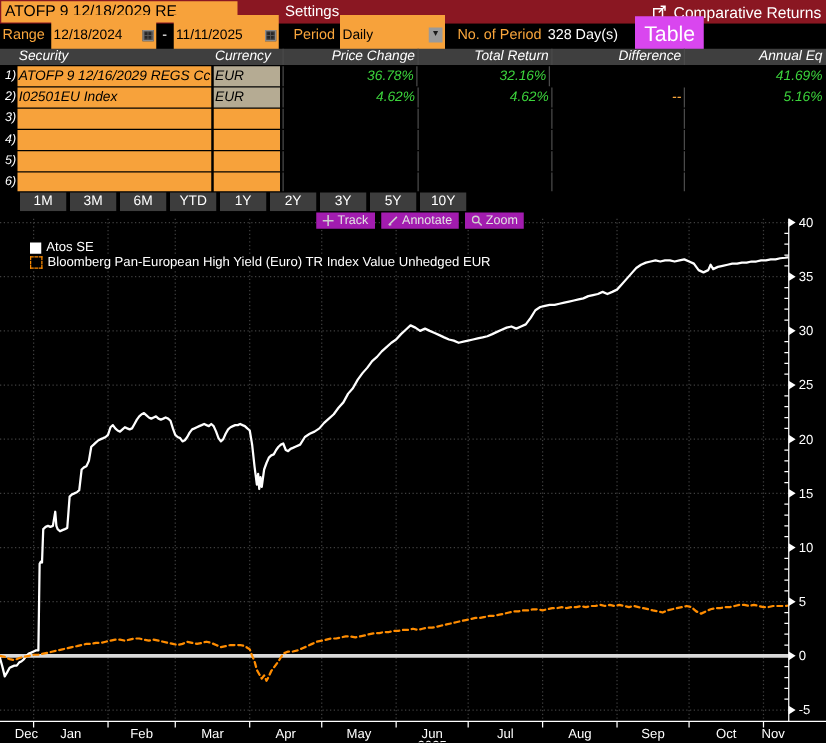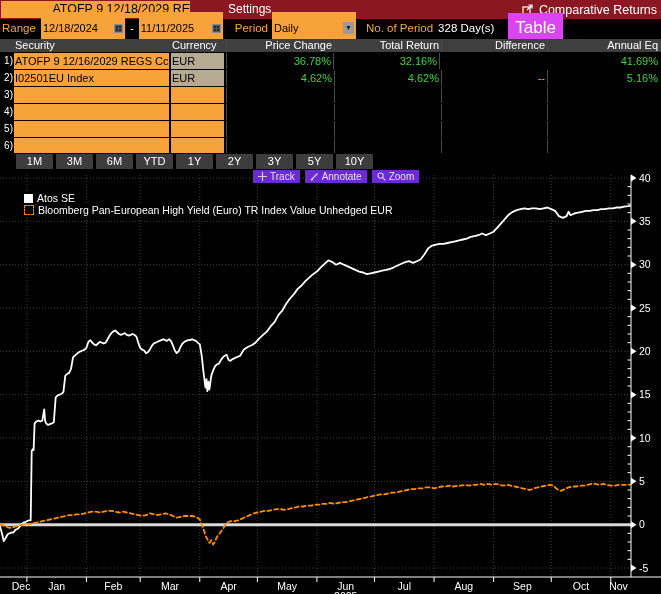--- a/index.html
+++ b/index.html
@@ -1,20 +1,20 @@
 <!DOCTYPE html>
 <html><head>
 <meta charset="utf-8">
 <style>
   html,body{margin:0;padding:0;background:#000;width:661px;height:594px;overflow:hidden;
     font-family:"Liberation Sans",sans-serif;-webkit-font-smoothing:none;}
   #screen{position:relative;width:661px;height:594px;background:#000;}
 
   
-  #titlebar{position:absolute;top:0;left:0;width:661px;height:19px;background:#8A1722;text-align:right;}
+  #titlebar{position:absolute;top:0;left:0;width:661px;height:19px;background:#8A1722;}
   #sec-tab{position:absolute;top:1px;left:1px;width:189px;height:17px;background:#F7A23B;
     color:#000;font-size:12.5px;line-height:17px;padding-left:3px;box-sizing:border-box;
     white-space:nowrap;overflow:hidden;}
   #settings{position:absolute;top:0;left:228px;height:19px;line-height:19px;color:#fff;font-size:12px;}
   #tb-right{position:absolute;top:0;right:4px;height:19px;display:flex;align-items:center;color:#fff;font-size:12.5px;}
   #tb-right svg{margin-right:6px;}
 
   
   #controls{position:absolute;top:19px;left:0;width:661px;height:18px;display:flex;align-items:center;
     font-size:11.5px;color:#fff;background:#000;}
@@ -23,21 +23,21 @@
     justify-content:space-between;padding:16px 2px;box-sizing:border-box;font-size:11px;white-space:nowrap;}
   .cal-icon{display:inline-block;width:9px;height:9px;background:#262626;border:1px solid #8a8a8a;
     box-sizing:border-box;background-image:linear-gradient(#555 1px,transparent 1px),linear-gradient(90deg,#555 1px,transparent 1px);
     background-size:3px 3px;}
   .dd-btn{display:inline-flex;width:11px;height:12px;background:#9a9a9a;color:#1a1a1a;font-size:7px;
     align-items:center;justify-content:center;}
   #table-btn{margin-left:14px;background:#d946ef;color:#fff;padding:5px 7px;font-size:17px;}
 
   
   #table{position:absolute;top:39px;left:0;width:661px;font-size:11px;}
-  .trow{display:flex;height:16px;line-height:16px;margin-top:1px;color:#fff;}
+  .trow{display:flex;height:16px;line-height:16px;margin-top:1px;color:#fff;font-style:italic;}
   .thead{background:#3F3F3F;height:13px;line-height:13px;margin-top:0;}
   .c-num{width:13px;text-align:right;font-size:10px;color:#fff;flex:none;}
   .c-sec{width:155px;margin-left:1px;flex:none;white-space:nowrap;overflow:hidden;padding-left:1px;box-sizing:border-box;}
   .c-cur{width:53px;margin-left:2px;flex:none;white-space:nowrap;padding-left:1px;box-sizing:border-box;}
   .c-curpad{width:2px;flex:none;border-right:1px solid #4a4a4a;}
   .c-pc{width:105px;flex:none;text-align:right;padding-right:2px;border-right:1px solid #4a4a4a;}
   .c-tr{width:104px;flex:none;text-align:right;padding-right:2px;border-right:1px solid #4a4a4a;}
   .c-diff{width:103px;flex:none;text-align:right;padding-right:2px;border-right:1px solid #4a4a4a;}
   .c-ann{flex:1;text-align:right;padding-right:3px;}
   .cell-amber{background:#F7A23B;color:#000;}
@@ -49,21 +49,21 @@
   #periods{position:absolute;top:153px;left:0;width:661px;height:16px;background:#000;display:flex;
     padding-top:1px;box-sizing:border-box;}
   .pbtn{width:37px;height:15px;line-height:15px;margin-left:3px;background:#3D3D3D;color:#fff;
     text-align:center;font-size:11px;flex:none;}
   .pbtn:first-child{margin-left:16px;}
 
   
   #chart{position:absolute;top:169px;left:0;width:661px;height:425px;background:#000;}
   #chart svg text{font-family:"Liberation Sans",sans-serif;}
   #chart-toolbar{position:absolute;top:1px;left:253px;display:flex;}
-  .cbtn{display:flex;align-items:center;background:#6d28d9;color:#E3E3E3;font-size:10px;height:13px;
+  .cbtn{display:flex;align-items:center;background:#a21caf;color:#E3E3E3;font-size:10px;height:13px;
     padding:0 5px;margin-right:5px;justify-content:center;}
   .cbtn svg{margin-right:3px;}
   #legend{position:absolute;top:23px;left:24px;}
   .leg-line{display:flex;align-items:center;height:12px;background:#000;width:max-content;padding-right:4px;}
   .sw-solid{width:9px;height:9px;background:#fff;margin-right:4px;flex:none;}
   .sw-dash{width:8px;height:8px;border:1px dashed #FF8C00;margin-right:4px;flex:none;box-sizing:content-box;}
   .leg-txt{color:#fff;font-size:10.5px;white-space:nowrap;}
 </style>
 </head>
 <body>

